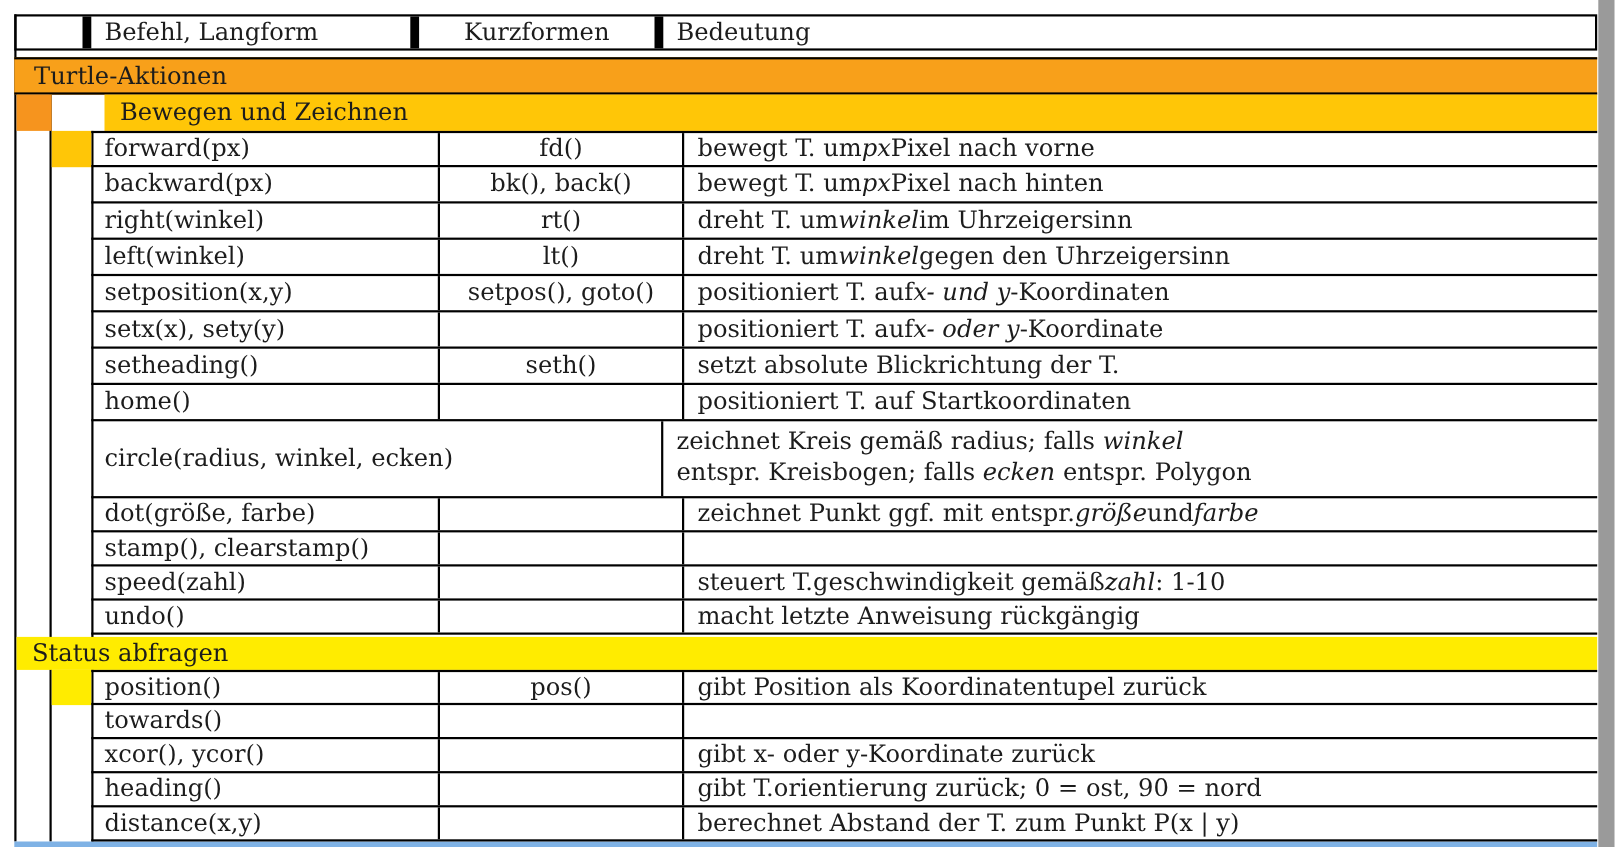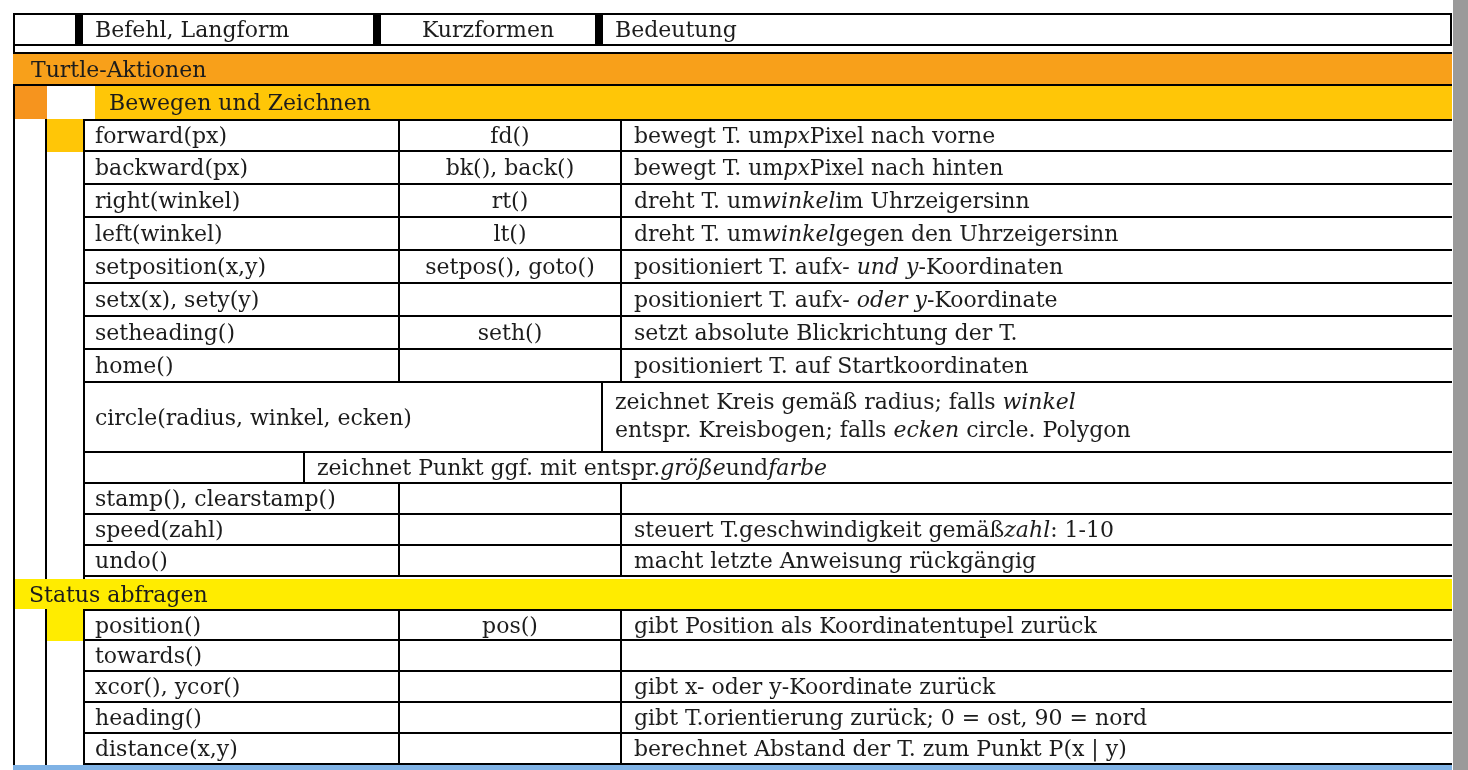--- a/index.html
+++ b/index.html
@@ -197,27 +197,30 @@
           </div>
         </div>
         <div class="row h70">
           <div class="sfull"></div>
           <div class="trow">
             <div class="cell cbm">
               <span>circle(radius, winkel, ecken)</span>
             </div>
             <div class="cell cd two">
               <div class="bline"><span>zeichnet Kreis gemäß radius; falls </span><span class="it">winkel</span></div>
-              <div class="bline"><span>entspr. Kreisbogen; falls </span><span class="it">ecken</span><span> circle. Polygon</span></div>
-            </div>
-          </div>
-        </div>
-        <div class="row h31">
-          <div class="sfull"></div>
-          <div class="trow">
+              <div class="bline"><span>entspr. Kreisbogen; falls </span><span class="it">ecken</span><span> entspr. Polygon</span></div>
+            </div>
+          </div>
+        </div>
+        <div class="row h31">
+          <div class="sfull"></div>
+          <div class="trow">
+            <div class="cell cb">
+              <span>dot(größe, farbe)</span>
+            </div>
             <div class="cell ck">
               <span></span>
             </div>
             <div class="cell cd">
               <span>zeichnet Punkt ggf. mit entspr. </span>
               <span class="it">größe</span>
               <span> und </span>
               <span class="it">farbe</span>
             </div>
           </div>

